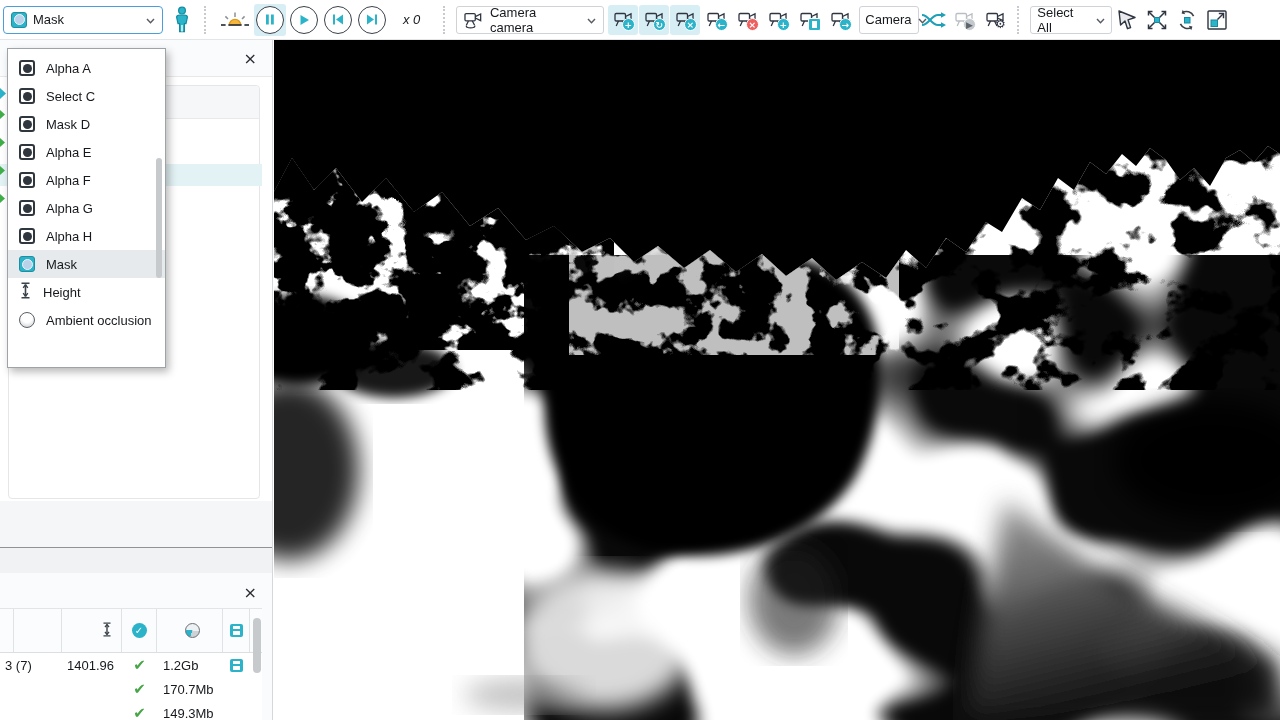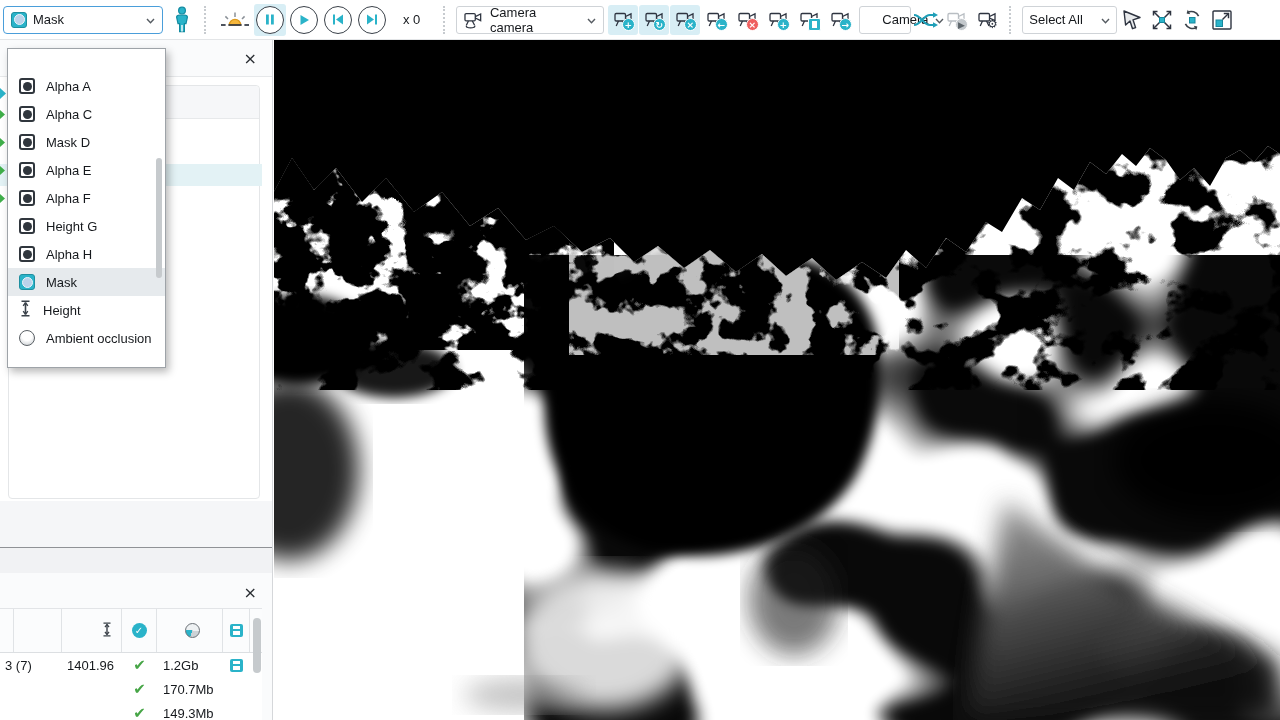--- a/index.html
+++ b/index.html
@@ -14,21 +14,21 @@
     align-items:center;padding:0 7px;gap:6px;box-sizing:border-box;cursor:default;}
   .combo.focus{border:1.5px solid #4a9eda;border-radius:4px;}
   .chev{flex:0 0 auto;margin-left:auto;}
   .tbtn{width:30px;height:30px;border-radius:3px;display:flex;align-items:center;justify-content:center;
     position:relative;flex:0 0 auto;}
   .tbtn.active{background:#d8eef5;}
   .pbtn{width:28px;height:28px;border:1.6px solid #3a4149;border-radius:50%;display:flex;align-items:center;
     justify-content:center;box-sizing:border-box;background:#fff;}
   .pwrap{width:32px;height:32px;display:flex;align-items:center;justify-content:center;border-radius:3px;margin:0 1px;}
   .pwrap.active{background:#d8eef5;}
-  #multiplier{margin:0 16px 0 14px;color:#16191d;}
+  #multiplier{margin:0 16px 0 14px;color:#16191d;font-style:italic;}
   .cam{position:relative;color:#2e3440;}
   .cam.dis{color:#b9bec3;}
   .badge{position:absolute;right:-2px;bottom:-1px;width:13px;height:13px;border-radius:50%;background:#2ab3c9;
     color:#fff;font:bold 9px/12px "DejaVu Sans","Liberation Sans",sans-serif;text-align:center;
     border:1px solid #fff;box-sizing:border-box;}
   .badge.red{background:#ef5f5f;}
   .badge.gray{background:#c3c8cc;color:#5d656b;}
   .badge.plain{background:transparent;border:none;color:#2e3440;font-size:12px;line-height:13px;}
   .badge.saveb{border-radius:2px;}
   .badge.saveb::before{content:'';position:absolute;left:3px;right:3px;top:2px;height:3px;background:#fff;}
@@ -67,21 +67,21 @@
   .floppy::before{content:'';position:absolute;left:3px;right:3px;top:2px;height:3px;background:#fff;}
   .floppy::after{content:'';position:absolute;left:3px;right:3px;bottom:2px;height:4px;background:#fff;}
   .hicon-check{width:15px;height:15px;border-radius:50%;background:#2ab3c9;color:#fff;
     font:bold 10px/15px "DejaVu Sans",sans-serif;text-align:center;}
   .hicon-pie{width:15px;height:15px;border-radius:50%;border:1px solid #6a7076;box-sizing:border-box;
     background:conic-gradient(from 200deg,#2ab3c9 0 20%,#eef1f3 20% 72%,#ccd2d6 72% 100%);}
   .vscroll{position:absolute;border-radius:4px;background:#c6cacd;}
 
   
   #layer-list{position:absolute;left:7px;top:48px;width:159px;height:320px;background:#fff;
-    border:1px solid #9ea3a8;box-shadow:3px 4px 8px rgba(0,0,0,.28);z-index:60;box-sizing:border-box;padding-top:23px;}
+    border:1px solid #9ea3a8;box-shadow:3px 4px 8px rgba(0,0,0,.28);z-index:60;box-sizing:border-box;padding-top:5px;}
   .ditem{height:28px;display:flex;align-items:center;gap:11px;padding-left:11px;cursor:default;}
   .ditem.sel{background:#e6eaed;}
   .ic-alpha{width:16px;height:16px;border:2px solid #30363d;border-radius:3px;background:#fff;box-sizing:border-box;
     display:flex;align-items:center;justify-content:center;}
   .ic-alpha::after{content:'';width:9px;height:9px;border-radius:50%;background:#30363d;}
   .ic-mask{width:16px;height:16px;border:1px solid #1e8fa0;border-radius:3px;background:#2ab3c9;box-sizing:border-box;
     display:flex;align-items:center;justify-content:center;}
   .ic-mask::after{content:'';width:9px;height:9px;border-radius:50%;background:#b9d2ea;border:1.5px solid #eef5fb;}
   .ic-ao{width:16px;height:16px;border:1.5px solid #5a6065;border-radius:50%;box-sizing:border-box;
     background:radial-gradient(circle at 50% 32%,#ffffff 42%,#c6cbcf 96%);}
@@ -254,21 +254,21 @@
           <span class="cam"><svg width="19" height="17" viewBox="0 0 19 17">
               <g stroke="currentColor" stroke-width="1.3" fill="none">
                 <rect x="1" y="3.5" width="10.5" height="7.5" rx="1.2"></rect>
                 <path d="M11.5,6.5 L17,3.8 V10.7 L11.5,8"></path>
                 <path d="M4.5,11 L2.2,16 M8.5,11 L11,16"></path>
               </g>
             </svg><span class="badge ">→</span></span>
         </div>
       </div>
 
-    <div class="combo" style="width:52px;margin-left:4px;padding:0 22px">
+    <div class="combo" style="width:60px;margin-left:4px;padding:0 5px">
       <span>Camera</span>
       <span class="chev">
         <svg width="9" height="6">
             <polyline points="1,1 4.5,4.7 8,1" fill="none" stroke="#555b61" stroke-width="1.4"></polyline>
           </svg>
       </span>
     </div>
 
     <div class="tbtn">
       <svg width="26" height="20" viewBox="0 0 26 20">
@@ -297,21 +297,21 @@
                 <rect x="1" y="3.5" width="10.5" height="7.5" rx="1.2"></rect>
                 <path d="M11.5,6.5 L17,3.8 V10.7 L11.5,8"></path>
                 <path d="M4.5,11 L2.2,16 M8.5,11 L11,16"></path>
               </g>
             </svg><span class="badge plain">⚙</span></span>
         </div>
       </div>
 
     <div class="sep"></div>
 
-    <div class="combo" style="width:95px;padding:0 6px">
+    <div class="combo" style="width:82px;padding:0 6px">
       <span>Select All</span>
       <span class="chev">
         <svg width="9" height="6">
             <polyline points="1,1 4.5,4.7 8,1" fill="none" stroke="#555b61" stroke-width="1.4"></polyline>
           </svg>
       </span>
     </div>
 
     <div class="tbtn">
       <svg width="22" height="22" viewBox="0 0 22 22">
@@ -426,37 +426,37 @@
   </div>
 
   <div id="layer-list">
     <div id="layer-items">
         <div class="ditem">
           <span class="ic-alpha"></span>
           <span>Alpha A</span>
         </div>
         <div class="ditem">
           <span class="ic-alpha"></span>
-          <span>Alpha C</span>
+          <span>Select C</span>
         </div>
         <div class="ditem">
           <span class="ic-alpha"></span>
           <span>Mask D</span>
         </div>
         <div class="ditem">
           <span class="ic-alpha"></span>
           <span>Alpha E</span>
         </div>
         <div class="ditem">
           <span class="ic-alpha"></span>
           <span>Alpha F</span>
         </div>
         <div class="ditem">
           <span class="ic-alpha"></span>
-          <span>Height G</span>
+          <span>Alpha G</span>
         </div>
         <div class="ditem">
           <span class="ic-alpha"></span>
           <span>Alpha H</span>
         </div>
         <div class="ditem sel">
           <span class="ic-mask"></span>
           <span>Mask</span>
         </div>
         <div class="ditem">

